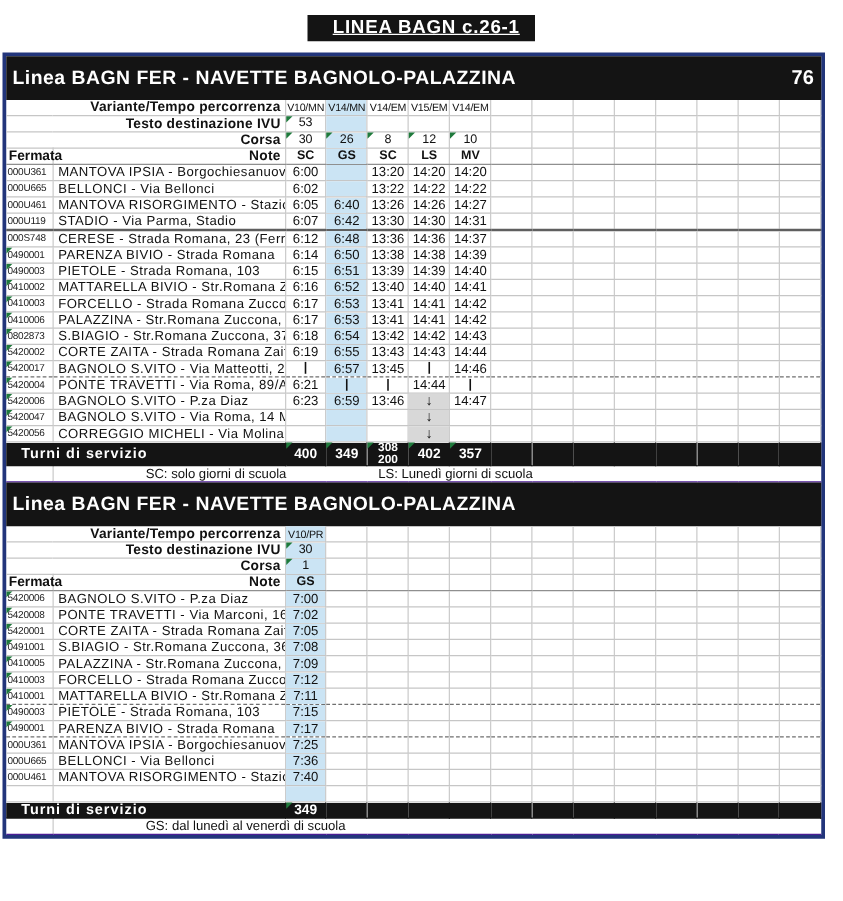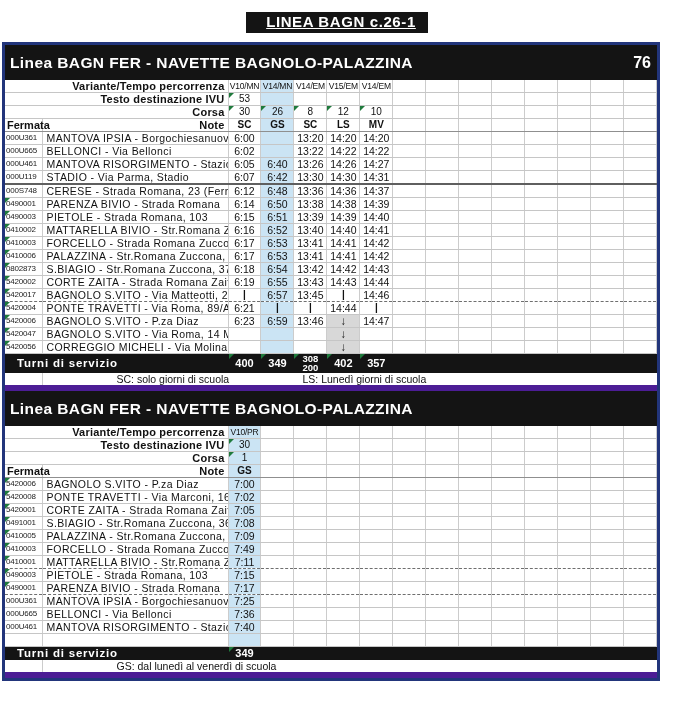--- a/index.html
+++ b/index.html
@@ -35,21 +35,21 @@
   .flag::before{content:"";position:absolute;top:0;left:0;width:0;height:0;
      border-top:5px solid #1f7a3c;border-right:5px solid transparent;}
   tr.turni td{background:#141414;border-color:#141414;color:#fff;}
   td.turni-label{text-align:left;color:#fff;font-weight:bold;font-size:11.5px;letter-spacing:.8px;padding-left:12px;}
   td.turni-val{color:#fff;font-weight:bold;font-size:11px;}
   td.turni-wrap{font-size:9.5px;line-height:9px;white-space:pre-line;font-weight:bold;}
   tr.legend-row td{border-bottom:1px solid #d2d2d2;height:12px;}
   tr.legend-row td.lg-main{text-align:left;border-right:none;}
   .lg-a{position:absolute;left:74px;top:0;font-size:10.5px;}
   .lg-b{position:absolute;left:260px;top:0;font-size:10.5px;}
-  tr.legend-row:last-child td{border-bottom:6px solid #4c1d95;}
+  tr.legend-row:last-child td{border-bottom:1px solid #4c1d95;}
 </style>
 </head>
 <body>
 
 <div class="page">
   <div class="title-wrap">
     <span class="page-title">LINEA BAGN c.26-1</span>
   </div>
   <div class="sheet" id="sheet">
       <section>
@@ -627,21 +627,21 @@
               <td></td>
               <td></td>
               <td></td>
               <td></td>
               <td></td>
               <td></td>
             </tr>
             <tr>
               <td class="stopid flag">0410003</td>
               <td class="stopname">FORCELLO - Strada Romana Zuccona</td>
-              <td class="hl">7:49</td>
+              <td class="hl">7:12</td>
               <td></td>
               <td></td>
               <td></td>
               <td></td>
               <td></td>
               <td></td>
               <td></td>
               <td></td>
               <td></td>
               <td></td>

